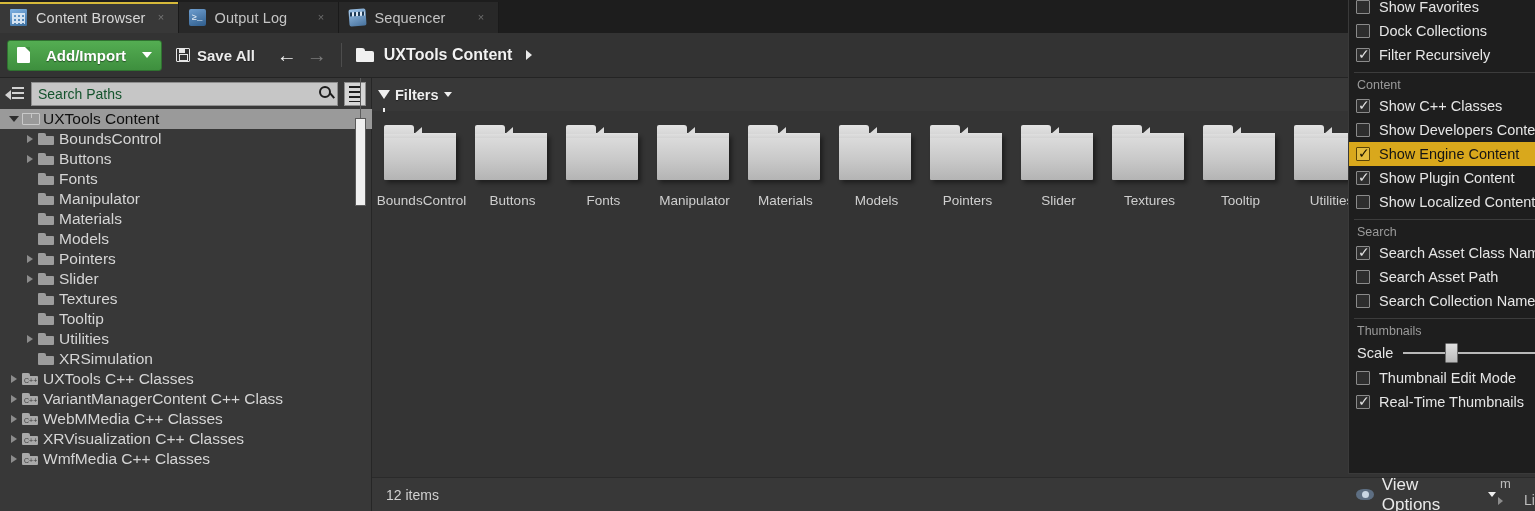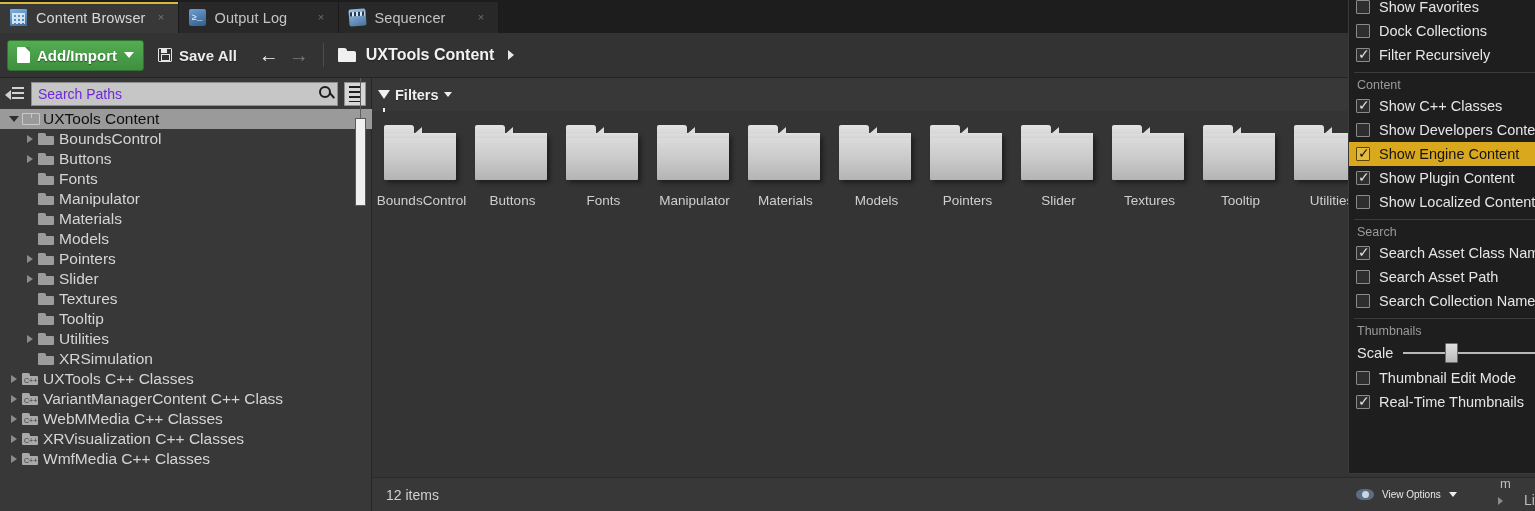--- a/index.html
+++ b/index.html
@@ -58,21 +58,21 @@
     background: repeating-linear-gradient(to right,#1d3a56 0 2px, #dfeaf5 2px 4px);
   }
 
   
   .toolbar {
     position: absolute; left: 0; top: 33px; width: 1535px; height: 45px;
     background: #333333; display: flex; align-items: center; padding-left: 7px; gap: 0;
     border-bottom: 1px solid #242424;
   }
   .addimport {
-    height: 31px; display: flex; align-items: center; gap: 7px;
+    height: 31px; display: flex; align-items: center; gap: 16px;
     background: linear-gradient(to bottom,#54ad52,#3e8f3e);
     border: 1px solid #2f7230; border-radius: 3px;
     padding: 0 9px; color: #ffffff; font-size: 15px; font-weight: bold;
     text-shadow: 0 1px 1px rgba(0,0,0,.45);
   }
   .doc-icon { width:13px; height:16px; background:#fff; position:relative; border-radius:1px;}
   .doc-icon::after{content:"";position:absolute;right:0;top:0;border-width:0 5px 5px 0;border-style:solid;border-color:transparent #3e8f3e transparent transparent;}
   .caret-d { width:0;height:0;border-left:5px solid transparent;border-right:5px solid transparent;border-top:6px solid currentColor; }
   .saveall {
     display:flex; align-items:center; gap:7px; color:#ececec; font-size:15px; font-weight:bold;
@@ -101,21 +101,21 @@
     height:31px; display:flex; align-items:center; gap:6px; padding:0 5px;
     background:#383838;
   }
   .collapse-icon{ width:20px;height:18px;position:relative;flex:0 0 20px; }
   .collapse-icon::before{content:"";position:absolute;left:7px;top:2px;width:12px;height:2px;background:#d2d2d2;box-shadow:0 5px 0 #d2d2d2, 0 10px 0 #d2d2d2;}
   .collapse-icon::after{content:"";position:absolute;left:0;top:5px;width:0;height:0;border-top:5px solid transparent;border-bottom:5px solid transparent;border-right:6px solid #d2d2d2;}
   .searchbox{
     flex:1; height:24px; background:#c6c6c6; border:1px solid #8e8e8e;
     display:flex; align-items:center; padding:0 6px; position:relative;
   }
-  .searchbox span{ color:#6d28d9; font-size:14px; }
+  .searchbox span{ color:#14532d; font-size:14px; }
   .mag{ position:absolute; right:6px; top:3px; width:12px;height:12px;border:2px solid #1c1c1c;border-radius:50%; }
   .mag::after{content:"";position:absolute;right:-4px;bottom:-3px;width:2px;height:7px;background:#1c1c1c;transform:rotate(-40deg);}
   .listbtn{ width:22px;height:24px;border:1px solid #8e8e8e;background:#d6d6d6;position:relative;flex:0 0 22px; }
   .listbtn::after{content:"";position:absolute;left:4px;top:3px;right:4px;bottom:3px;
     background: repeating-linear-gradient(to bottom,#1e1e1e 0 2px, #d6d6d6 2px 5px);}
 
   .tree{ position:absolute; left:0; top:31px; width:372px; height:402px; overflow:hidden; }
   .trow{ height:20px; display:flex; align-items:center; font-size:15.5px; color:#d5d5d5; padding-left:6px; white-space:nowrap; }
   .trow.sel{ background:#9a9a9a; color:#101010; }
   .trow.sel .tname{ color:#0f0f0f; }
@@ -201,21 +201,21 @@
   .vo-item.hl .cb.on::after{ color:#1b1400; }
   .vo-sep{ height:1px; background:#3c3c3c; margin:5px 5px 2px 5px; }
   .vo-head{ padding-left:8px; color:#9a9a9a; font-size:12.5px; height:19px; display:flex; align-items:center; }
   .vo-slider{ height:26px; display:flex; align-items:center; gap:10px; padding-left:8px; color:#e6e6e6; font-size:14.5px;}
   .track{ position:relative; flex:1; height:2px; background:#b9b9b9; margin-right:4px; }
   .thumb{ position:absolute; left:30%; top:-9px; width:13px; height:20px; background:linear-gradient(to bottom,#e0e0e0,#b9b9b9); border:1px solid #6d6d6d; border-radius:1px;}
 
   .vo-button{
     position:absolute; left:1348px; top:478px; width:148px; height:33px;
     background:#383838; display:flex; align-items:center; gap:8px; padding-left:8px;
-    color:#e9e9e9; font-size:10px;
+    color:#e9e9e9; font-size:17px;
   }
   .eye{ width:18px; height:11px; background:#5d6e82; border-radius:50%/60%; position:relative; }
   .eye::after{content:"";position:absolute;left:6px;top:2px;width:7px;height:7px;border-radius:50%;background:#c9d6e4;}
   .vo-under{
     position:absolute; left:1496px; top:478px; width:39px; height:33px;
     background:#383838; overflow:hidden;
   }
   .vo-under .u1{ color:#bdbdbd; font-size:13px; position:absolute; left:4px; top:-2px; white-space:nowrap; }
   .vo-under .u2{ color:#bdbdbd; font-size:14px; position:absolute; left:28px; top:14px; white-space:nowrap; }
   .vo-under .utri{ position:absolute; left:2px; top:19px; width:0;height:0;border-top:4px solid transparent;border-bottom:4px solid transparent;border-left:5px solid #8c8c8c;}

